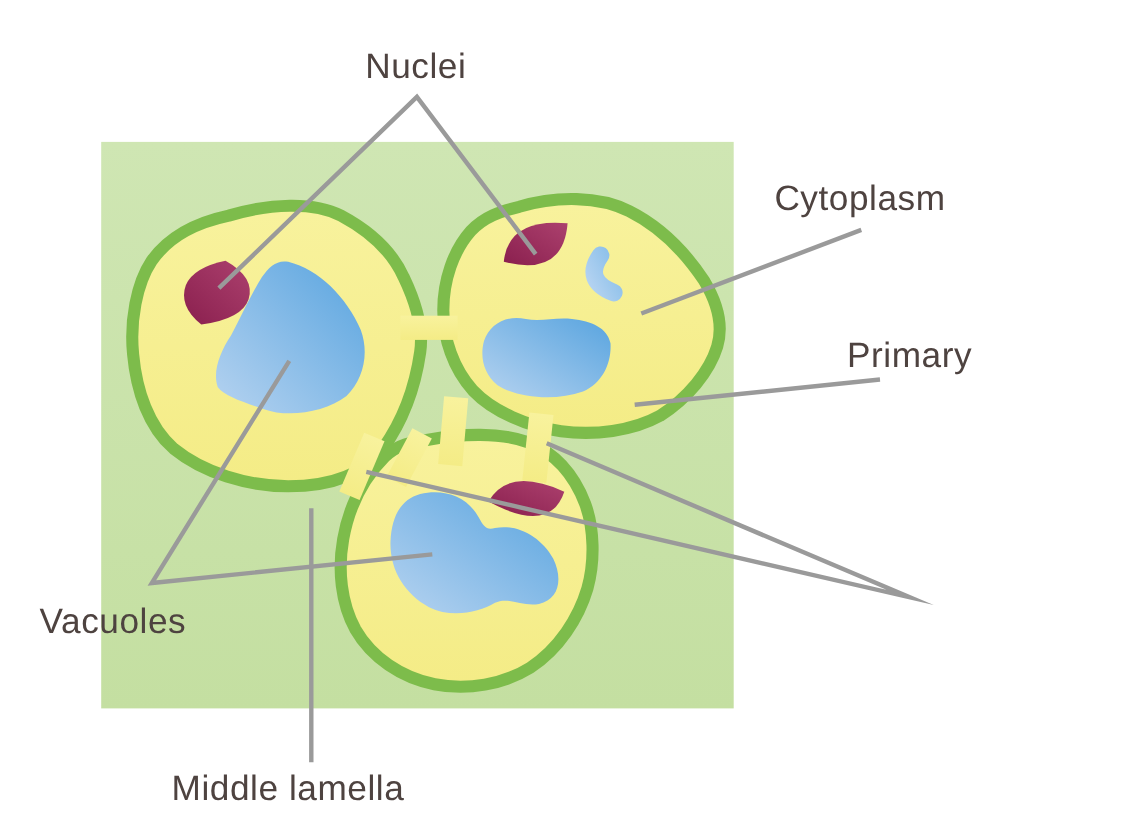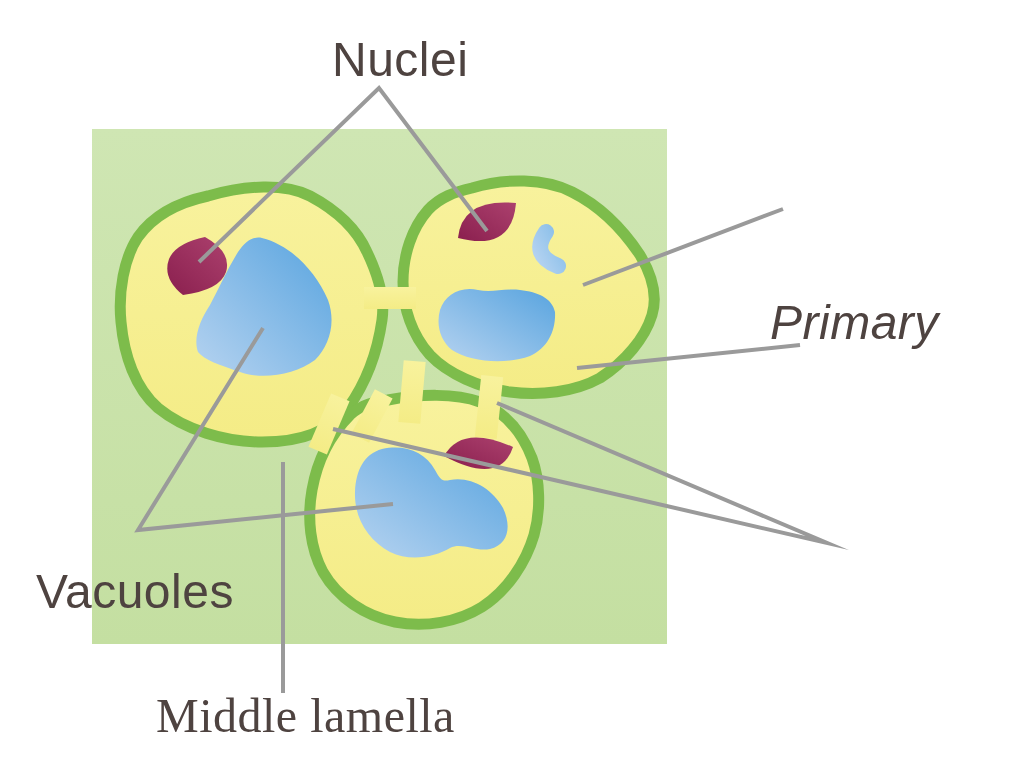--- a/index.html
+++ b/index.html
@@ -32,28 +32,28 @@
   .vacuole{fill:url(#gradBlue);}
   .bean{fill:none;stroke:url(#gradBean);stroke-width:16;stroke-linecap:round;}
   .leader{fill:none;stroke:var(--leader-gray);stroke-width:4;stroke-linejoin:miter;stroke-miterlimit:12;}
   .stop-f1{stop-color:var(--field-top);} .stop-f2{stop-color:var(--field-bottom);}
   .stop-y1{stop-color:var(--cyto-yellow-1);} .stop-y2{stop-color:var(--cyto-yellow-2);}
   .stop-b1{stop-color:var(--vac-blue-light);} .stop-b2{stop-color:var(--vac-blue-dark);}
   .stop-n1{stop-color:var(--nuc-light);} .stop-n2{stop-color:var(--nuc-dark);}
   .stop-be1{stop-color:var(--bean-blue-1);} .stop-be2{stop-color:var(--bean-blue-2);}
   .label{
     position:absolute;color:var(--label-color);
-    font-size:48px;letter-spacing:0.5px;line-height:44px;white-space:nowrap;
+    font-size:32px;letter-spacing:0.5px;line-height:44px;white-space:nowrap;
   }
   .lbl-nuclei{left:332px;top:38px;}
   .lbl-cytoplasm{left:704px;top:158px;}
-  .lbl-primary{left:770px;top:301px;font-style:italic;}
-  .lbl-vacuoles{left:36px;top:542px;margin-top:28px;}
+  .lbl-primary{left:770px;top:301px;}
+  .lbl-vacuoles{left:36px;top:542px;}
   .lbl-plasmodesmata{left:697px;top:549px;}
-  .lbl-middle{left:156px;top:694px;font-family:Liberation Serif, serif;}
+  .lbl-middle{left:156px;top:694px;}
 </style>
 </head>
 <body>
 
 <div class="stage">
 
   <svg width="1024" height="760" viewBox="0 0 1024 760">
     <defs>
       <linearGradient id="gradField" x1="0" y1="0" x2="0" y2="1">
         <stop class="stop-f1" offset="0"></stop>
@@ -152,20 +152,21 @@
     <polyline class="leader" points="199,262 379,88 487,231"></polyline>
     <polyline class="leader" points="263,328 138,530 393,504"></polyline>
     <polyline class="leader" points="497,403 827,543 333,429"></polyline>
     <line class="leader" x1="583" y1="285" x2="783" y2="209"></line>
     <line class="leader" x1="577" y1="368" x2="800" y2="345"></line>
     <line class="leader" x1="283" y1="462" x2="283" y2="693"></line>
   </svg>
 
   <div class="label lbl-nuclei">Nuclei</div>
 
+  <div class="label lbl-cytoplasm">Cytoplasm</div>
 
   <div class="label lbl-primary">
     <span>Primary</span><br>
   </div>
 
   <div class="label lbl-vacuoles">Vacuoles</div>
 
 
   <div class="label lbl-middle">Middle lamella</div>
 </div>

